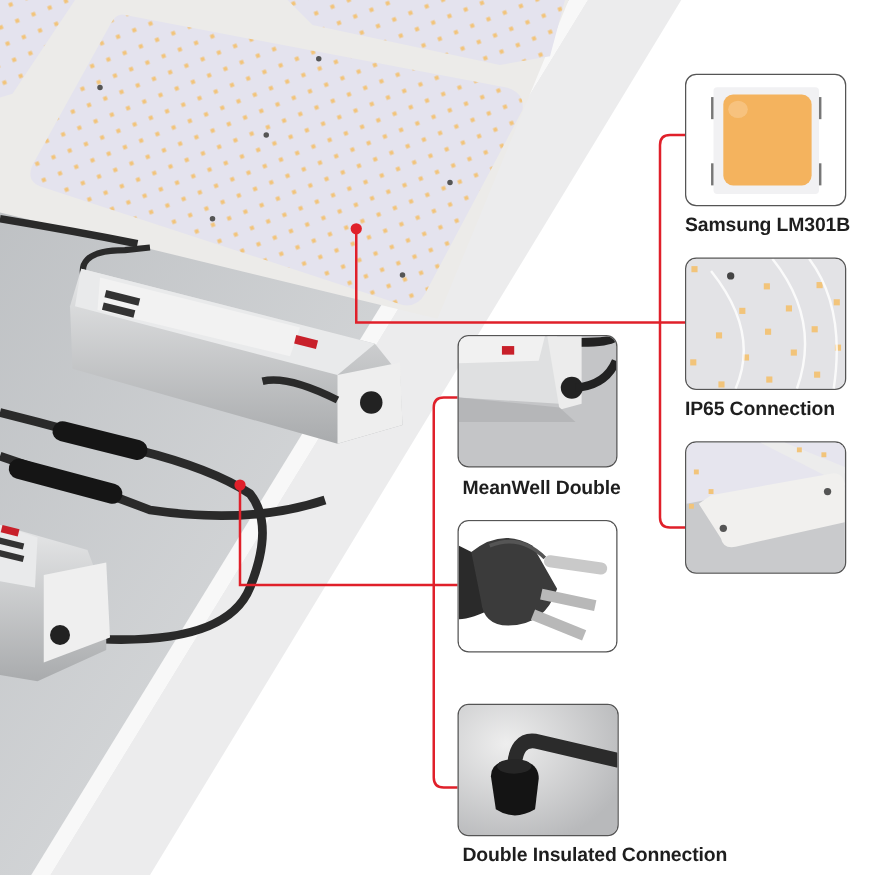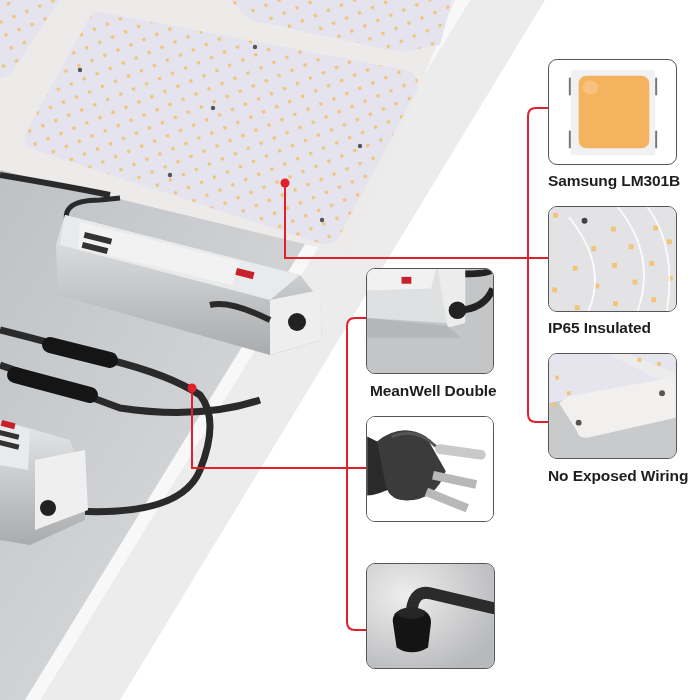--- a/index.html
+++ b/index.html
@@ -130,40 +130,39 @@
           <rect x="85" y="74" width="5" height="5"></rect>
           <rect x="121" y="70" width="5" height="5"></rect>
         <rect x="26" y="100" width="5" height="5"></rect>
           <rect x="65" y="96" width="5" height="5"></rect>
           <rect x="104" y="92" width="5" height="5"></rect>
       </g>
       <circle cx="36" cy="14" r="3" fill="#444"></circle>
       <path d="M20,10 Q60,60 40,106 M70,0 Q110,50 90,106 M100,0 Q130,40 120,106" stroke="#ffffff" stroke-width="2" fill="none" opacity="0.8"></path>
     </svg>
   </div>
-  <div class="label" style="left:548px;top:319px;">IP65 Insulated</div>
+  <div class="label" style="left:548px;top:319px;">IP65 Connection</div>
 
   <div class="card" style="left:548px;top:353px;width:129px;height:106px;background:#dadadc;">
     <svg viewBox="0 0 129 106">
       <rect width="129" height="106" fill="#c9cacc"></rect>
       <polygon points="0,0 129,0 129,25 0,50" fill="#e6e5ee"></polygon>
       <polygon points="60,0 80,0 129,20 129,35" fill="#ececec"></polygon>
       <g fill="#f2c47a">
           <rect x="6" y="22" width="4" height="4"></rect>
           <rect x="90" y="4" width="4" height="4"></rect>
           <rect x="110" y="8" width="4" height="4"></rect>
           <rect x="18" y="38" width="4" height="4"></rect>
           <rect x="2" y="50" width="4" height="4"></rect>
         </g>
       <path d="M10,50 L20,43 L120,25 Q130,25 129,40 L129,65 L40,85 Q30,87 28,78 Z" fill="#f1f0ee"></path>
       <circle cx="30" cy="70" r="3" fill="#555"></circle>
       <circle cx="115" cy="40" r="3" fill="#555"></circle>
     </svg>
   </div>
-  <div class="label" style="left:548px;top:467px;">No Exposed Wiring</div>
 
   <div class="card" style="left:366px;top:268px;width:128px;height:106px;background:#c8c9cb;">
     <svg viewBox="0 0 128 106">
       <rect width="128" height="106" fill="#c4c5c7"></rect>
       <polygon points="0,0 80,0 82,55 0,50" fill="#dfe0e1"></polygon>
       <polygon points="0,0 70,0 65,20 0,22" fill="#f1f1f1"></polygon>
       <rect x="35" y="8" width="10" height="7" fill="#c8202a"></rect>
       <polygon points="72,0 100,0 100,55 82,60" fill="#ececec"></polygon>
       <circle cx="92" cy="42" r="9" fill="#222"></circle>
       <path d="M95,42 Q120,40 128,20 M100,5 Q125,5 128,0" stroke="#222" stroke-width="7" fill="none"></path>
@@ -191,14 +190,15 @@
           <stop offset="0" stop-color="#eeeeee"></stop>
           <stop offset="1" stop-color="#b8b9bb"></stop>
         </radialGradient>
       </defs>
       <rect width="129" height="106" fill="url(#glow)"></rect>
       <path d="M45,55 Q45,25 65,30 L129,45" stroke="#2b2b2b" stroke-width="12" fill="none" stroke-linecap="round"></path>
       <path d="M26,58 Q26,45 45,45 Q65,45 65,60 L62,85 Q45,95 30,85 Z" fill="#141414"></path>
       <ellipse cx="45" cy="50" rx="14" ry="6" fill="#262626"></ellipse>
     </svg>
   </div>
+  <div class="label" style="left:370px;top:676px;">Double Insulated Connection</div>
 
 </div>
 
 </body></html>

